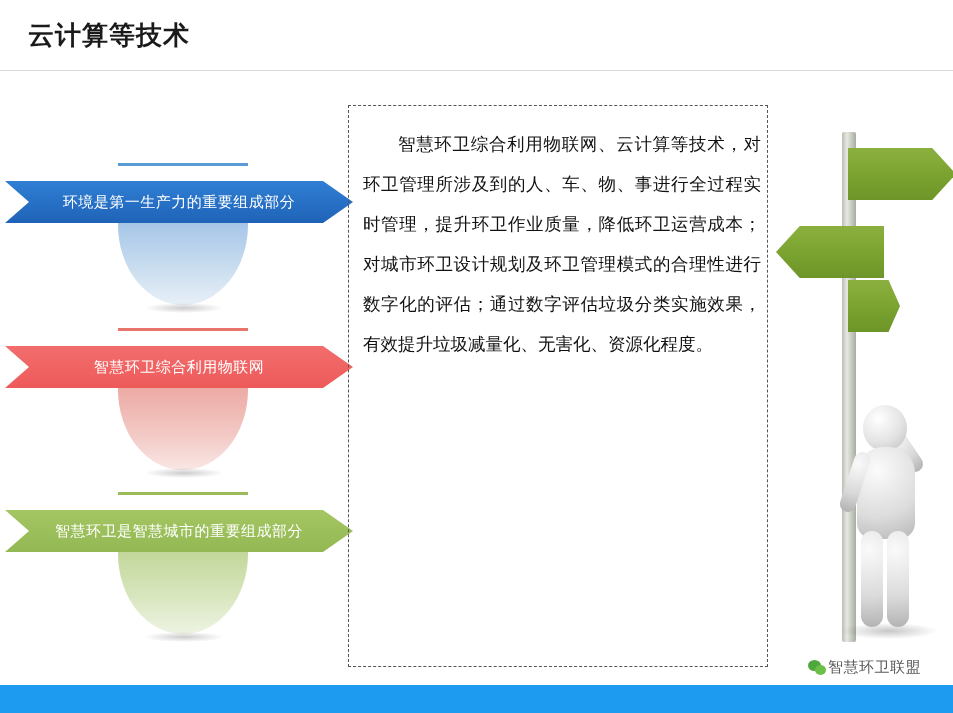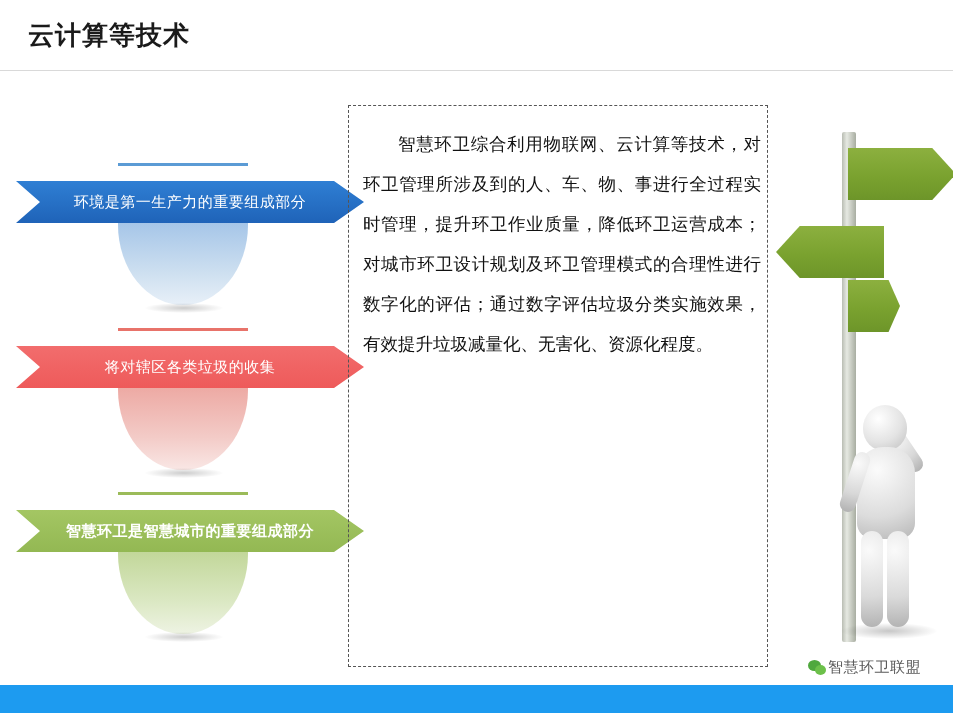--- a/index.html
+++ b/index.html
@@ -60,35 +60,35 @@
     top: 0;
     width: 130px;
     height: 3px;
   }
   .g1 .banner-top-rule { background: #5b9bd5; }
   .g2 .banner-top-rule { background: #e8736a; }
   .g3 .banner-top-rule { background: #9bbb59; }
 
   .arrow-banner {
     position: absolute;
-    left: 16px;
+    left: 5px;
     top: 18px;
     width: 348px;
     height: 42px;
     display: flex;
     align-items: center;
     justify-content: center;
     color: #ffffff;
     font-size: 15px;
     letter-spacing: .5px;
     clip-path: polygon(0 0, 318px 0, 348px 50%, 318px 100%, 0 100%, 24px 50%);
   }
   .g1 .arrow-banner { background: linear-gradient(to bottom, #2f7fd4 0%, #1f63b8 100%); }
   .g2 .arrow-banner { background: linear-gradient(to bottom, #f26d6d 0%, #ee5a5a 100%); }
-  .g3 .arrow-banner { background: linear-gradient(to bottom, #a4c663 0%, #93b853 100%); font-weight: bold; }
+  .g3 .arrow-banner { background: linear-gradient(to bottom, #a4c663 0%, #93b853 100%); }
 
   .bowl {
     position: absolute;
     left: 118px;
     top: 60px;
     width: 130px;
     height: 82px;
     border-bottom-left-radius: 65px 80px;
     border-bottom-right-radius: 65px 80px;
   }
@@ -249,21 +249,21 @@
 
 <div class="banner-group g1">
   <div class="banner-top-rule"></div>
   <div class="arrow-banner">环境是第一生产力的重要组成部分</div>
   <div class="bowl"></div>
   <div class="bowl-shadow"></div>
 </div>
 
 <div class="banner-group g2">
   <div class="banner-top-rule"></div>
-  <div class="arrow-banner">将对辖区各类垃圾的收集</div>
+  <div class="arrow-banner">智慧环卫综合利用物联网</div>
   <div class="bowl"></div>
   <div class="bowl-shadow"></div>
 </div>
 
 <div class="banner-group g3">
   <div class="banner-top-rule"></div>
   <div class="arrow-banner">智慧环卫是智慧城市的重要组成部分</div>
   <div class="bowl"></div>
   <div class="bowl-shadow"></div>
 </div>

